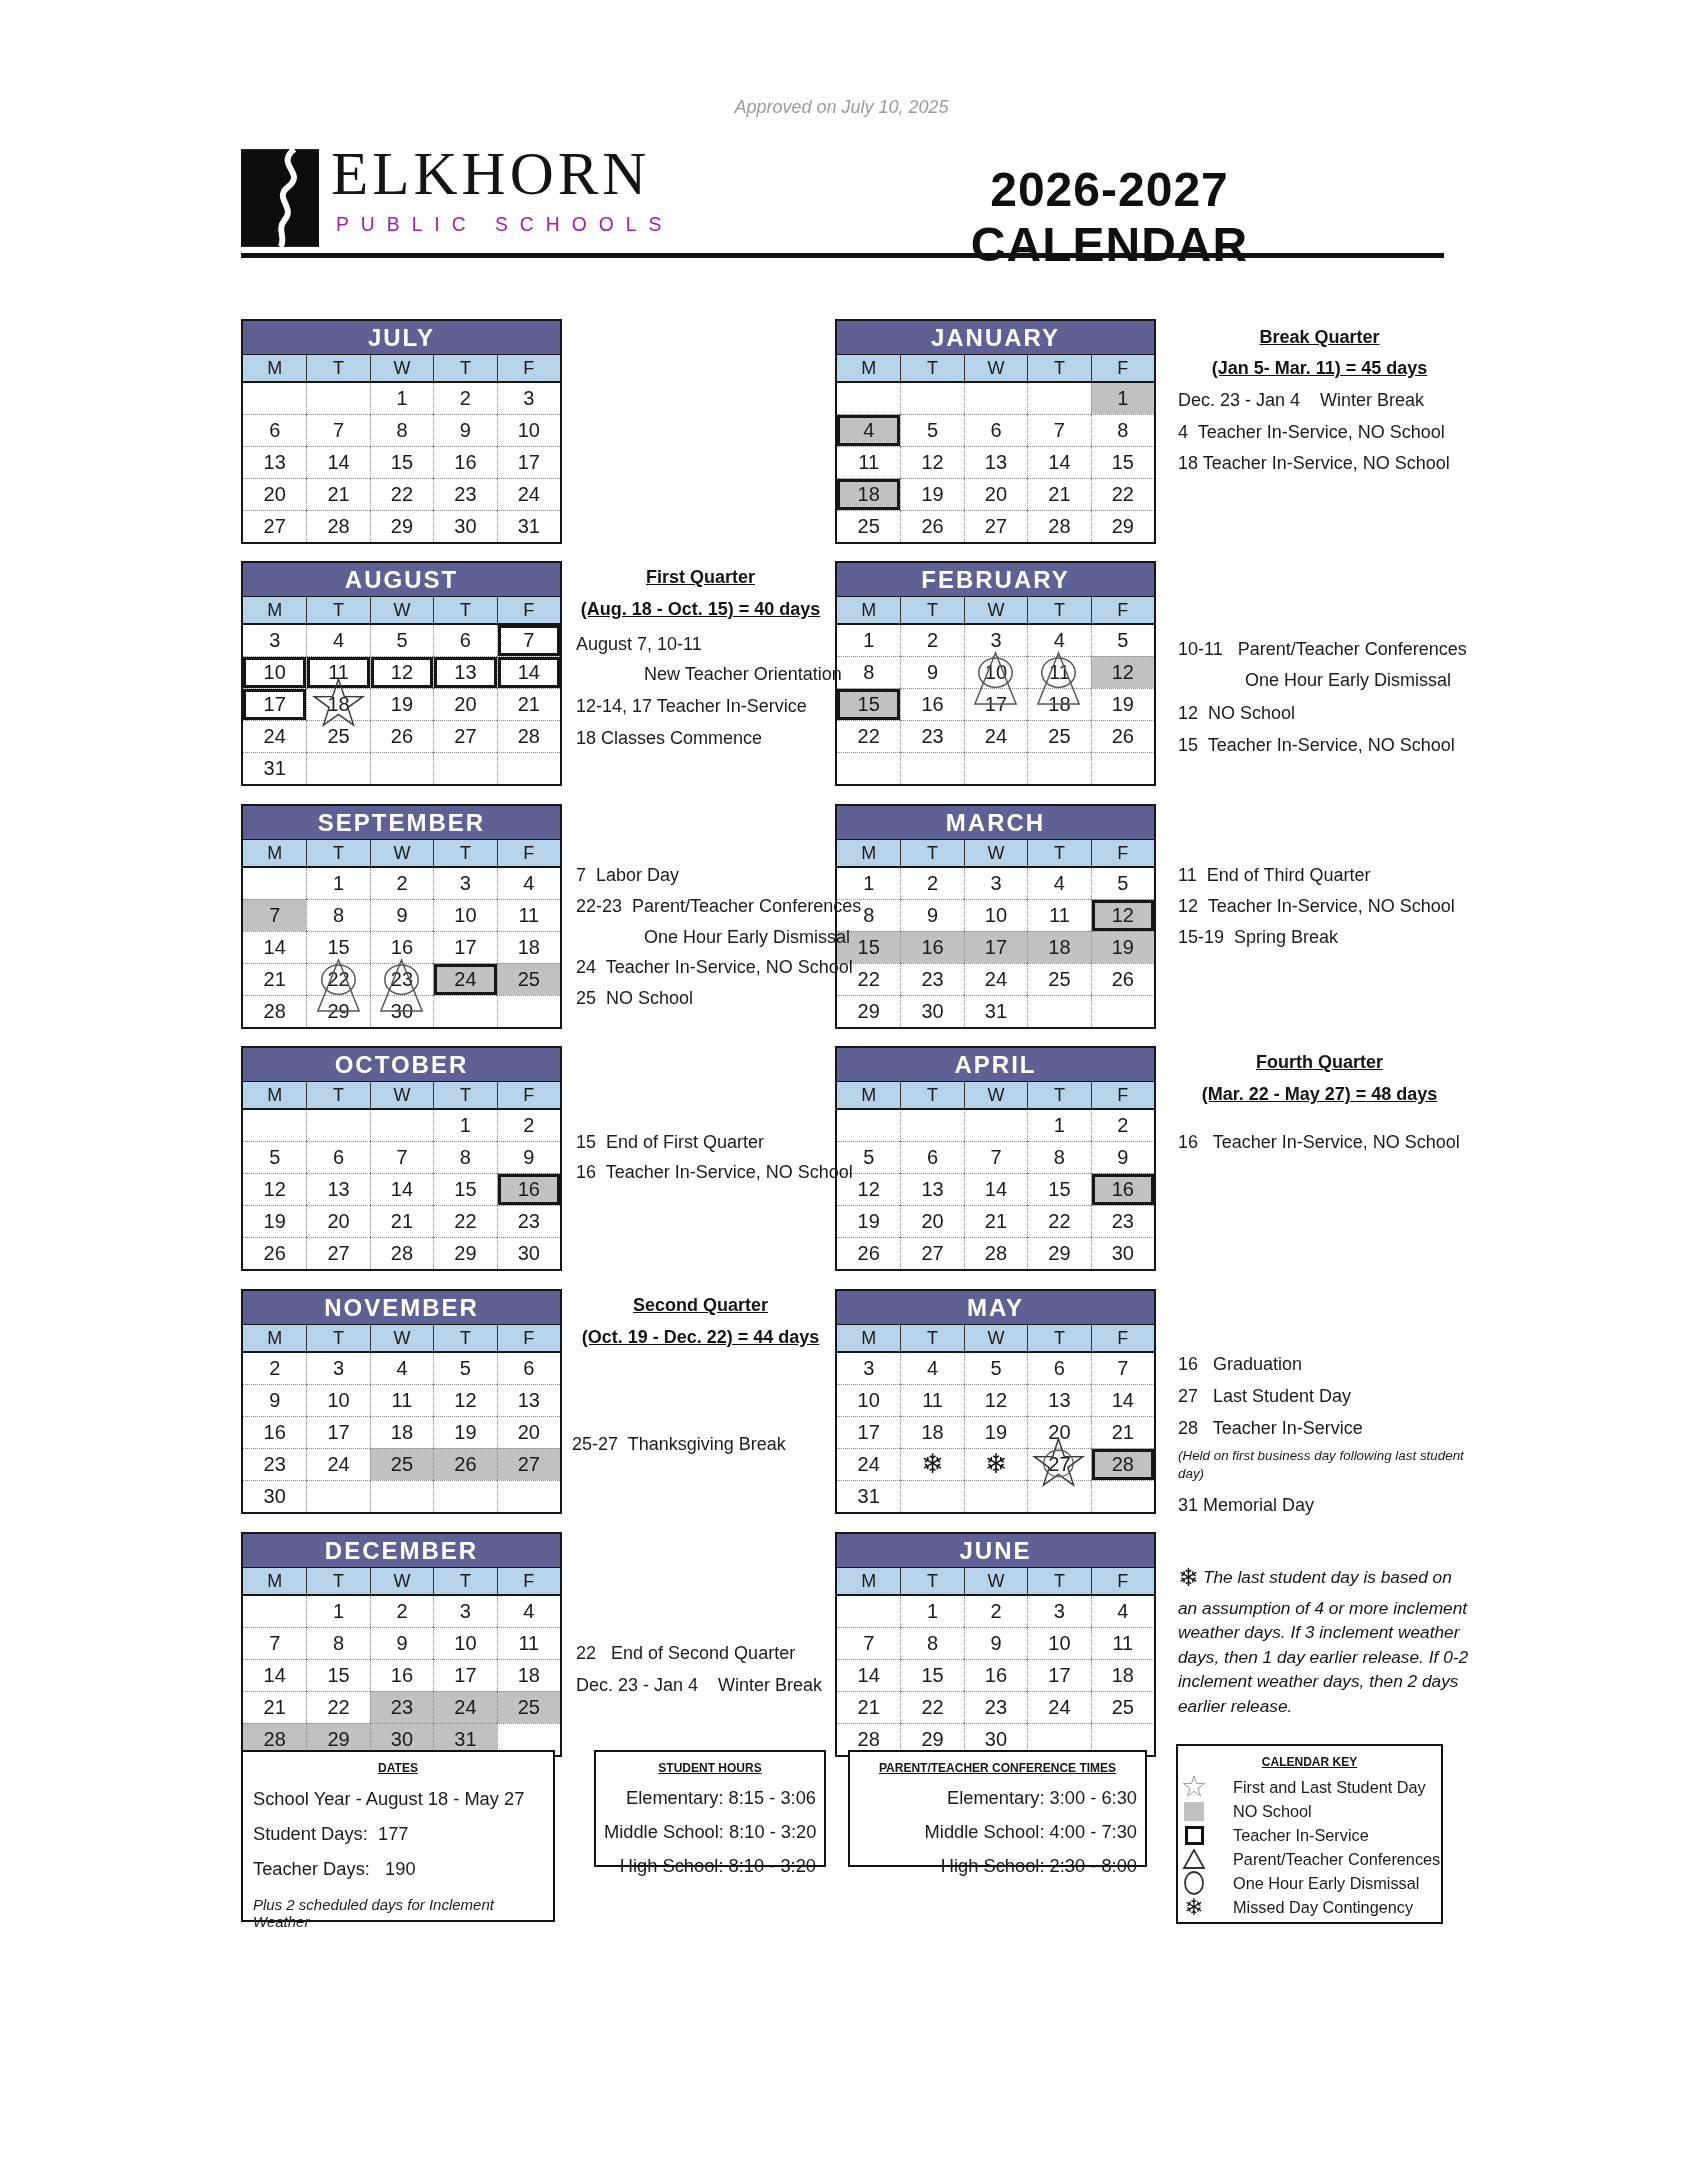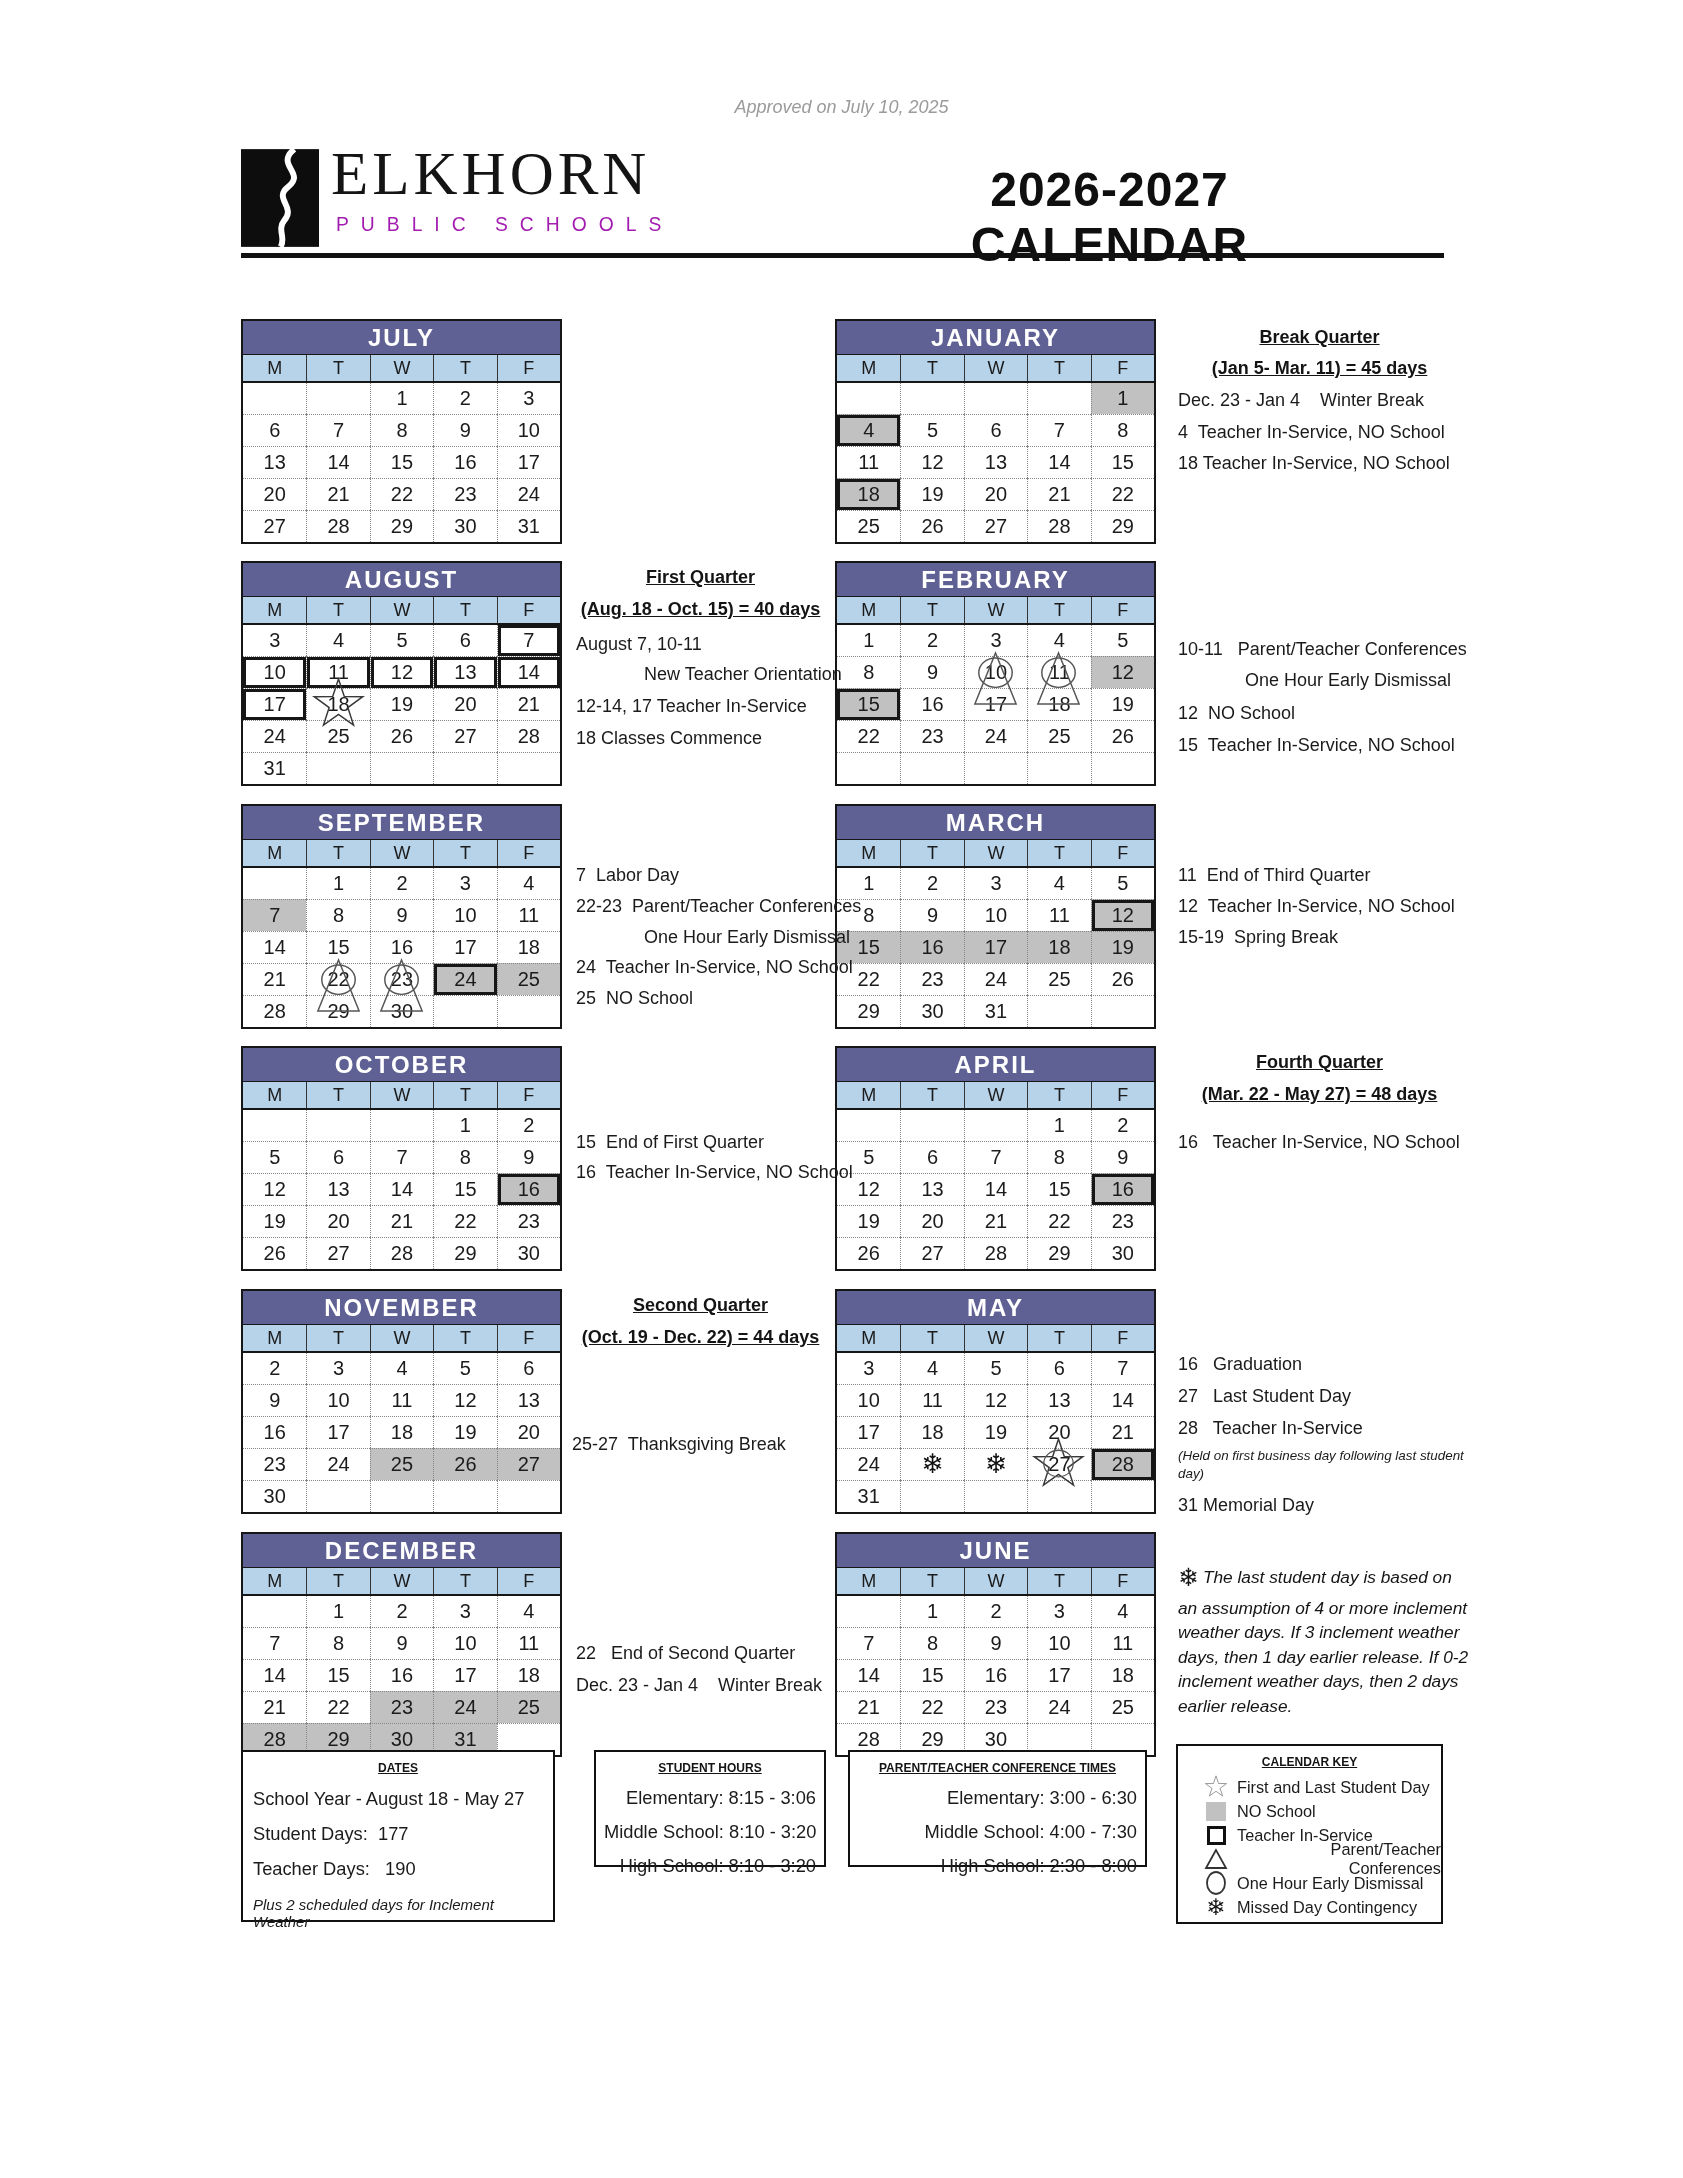--- a/index.html
+++ b/index.html
@@ -49,21 +49,21 @@
              font-style:italic;line-height:1.42;color:#141414;}
   .june-note .flake{font-style:normal;font-size:25px;vertical-align:-3px;margin-right:4px;}
 
   
   .bbox{position:absolute;border:2px solid #111;background:#fff;}
   .btitle{font-weight:bold;font-size:12px;text-align:center;text-decoration:underline;
           margin-top:9px;color:#141414;}
   .bline{font-size:18.3px;margin:12px 8px;text-align:right;white-space:pre;}
   .dates .bline{text-align:left;margin:13px 0 13px 10px;}
   .bfoot{font-size:15px;font-style:italic;margin:16px 0 0 10px;}
-  .krow{display:flex;align-items:center;height:24px;padding-left:26px;gap:9px;font-size:16.3px;text-align:right;}
+  .krow{display:flex;align-items:center;height:24px;padding-left:4px;gap:27px;font-size:16.3px;}
   .krows{margin-top:6px;}
   .k-gray{width:20px;height:19px;background:#c1c1c1;display:inline-block;flex:0 0 auto;}
   .k-box{width:13px;height:13px;border:3.5px solid #111;display:inline-block;flex:0 0 auto;}
   .k-snow{font-size:23px;color:#111;flex:0 0 auto;line-height:1;}
   .kicon{flex:0 0 auto;display:flex;align-items:center;justify-content:center;width:24px;}
 </style>
 </head>
 <body>
 
 <div id="page">

